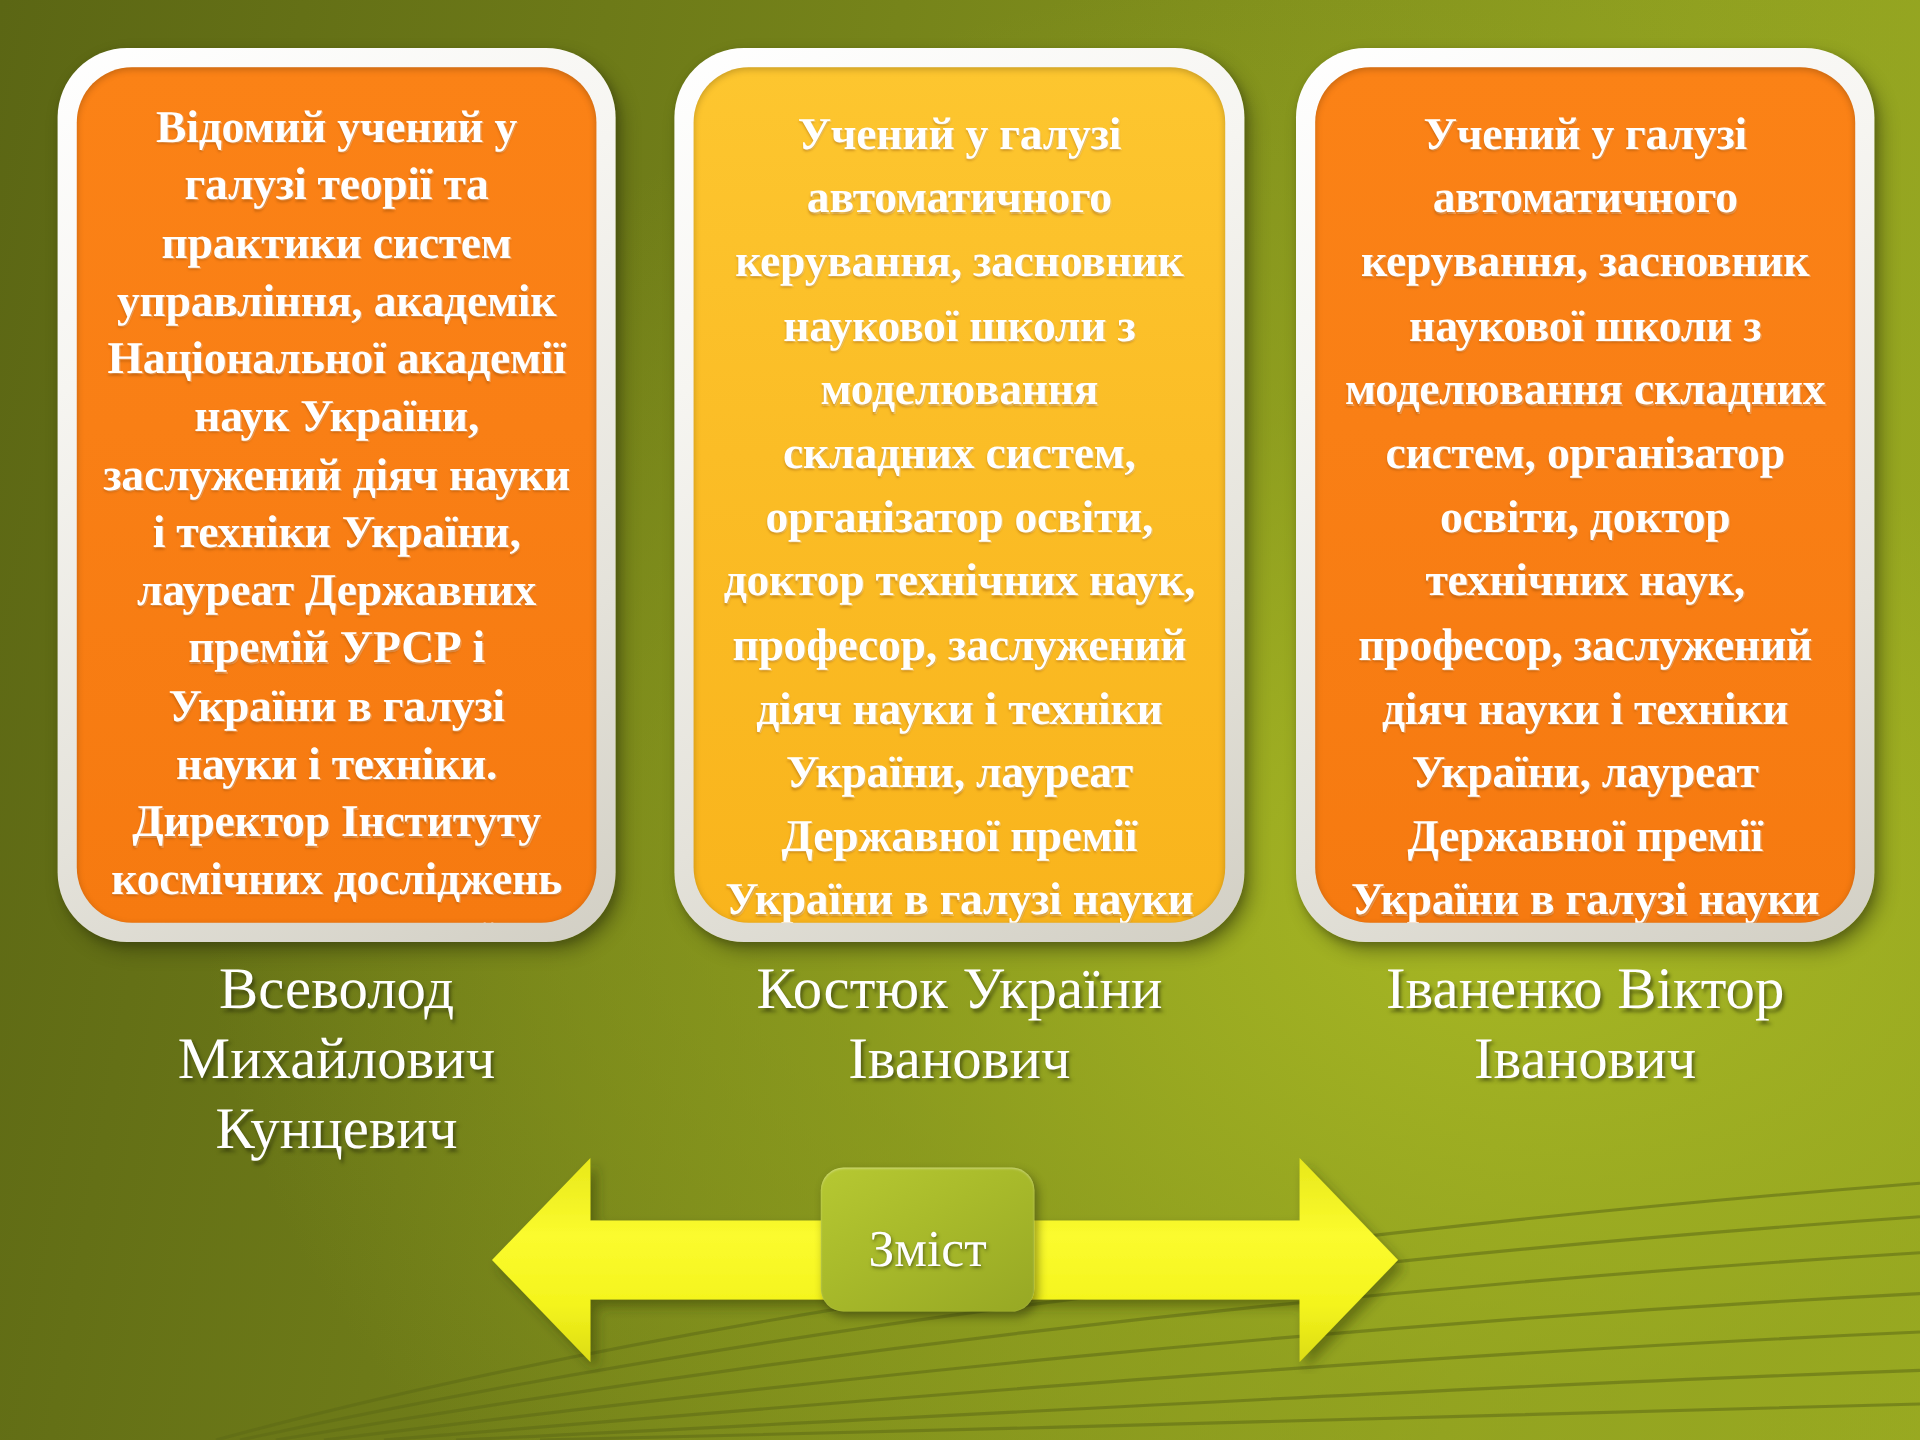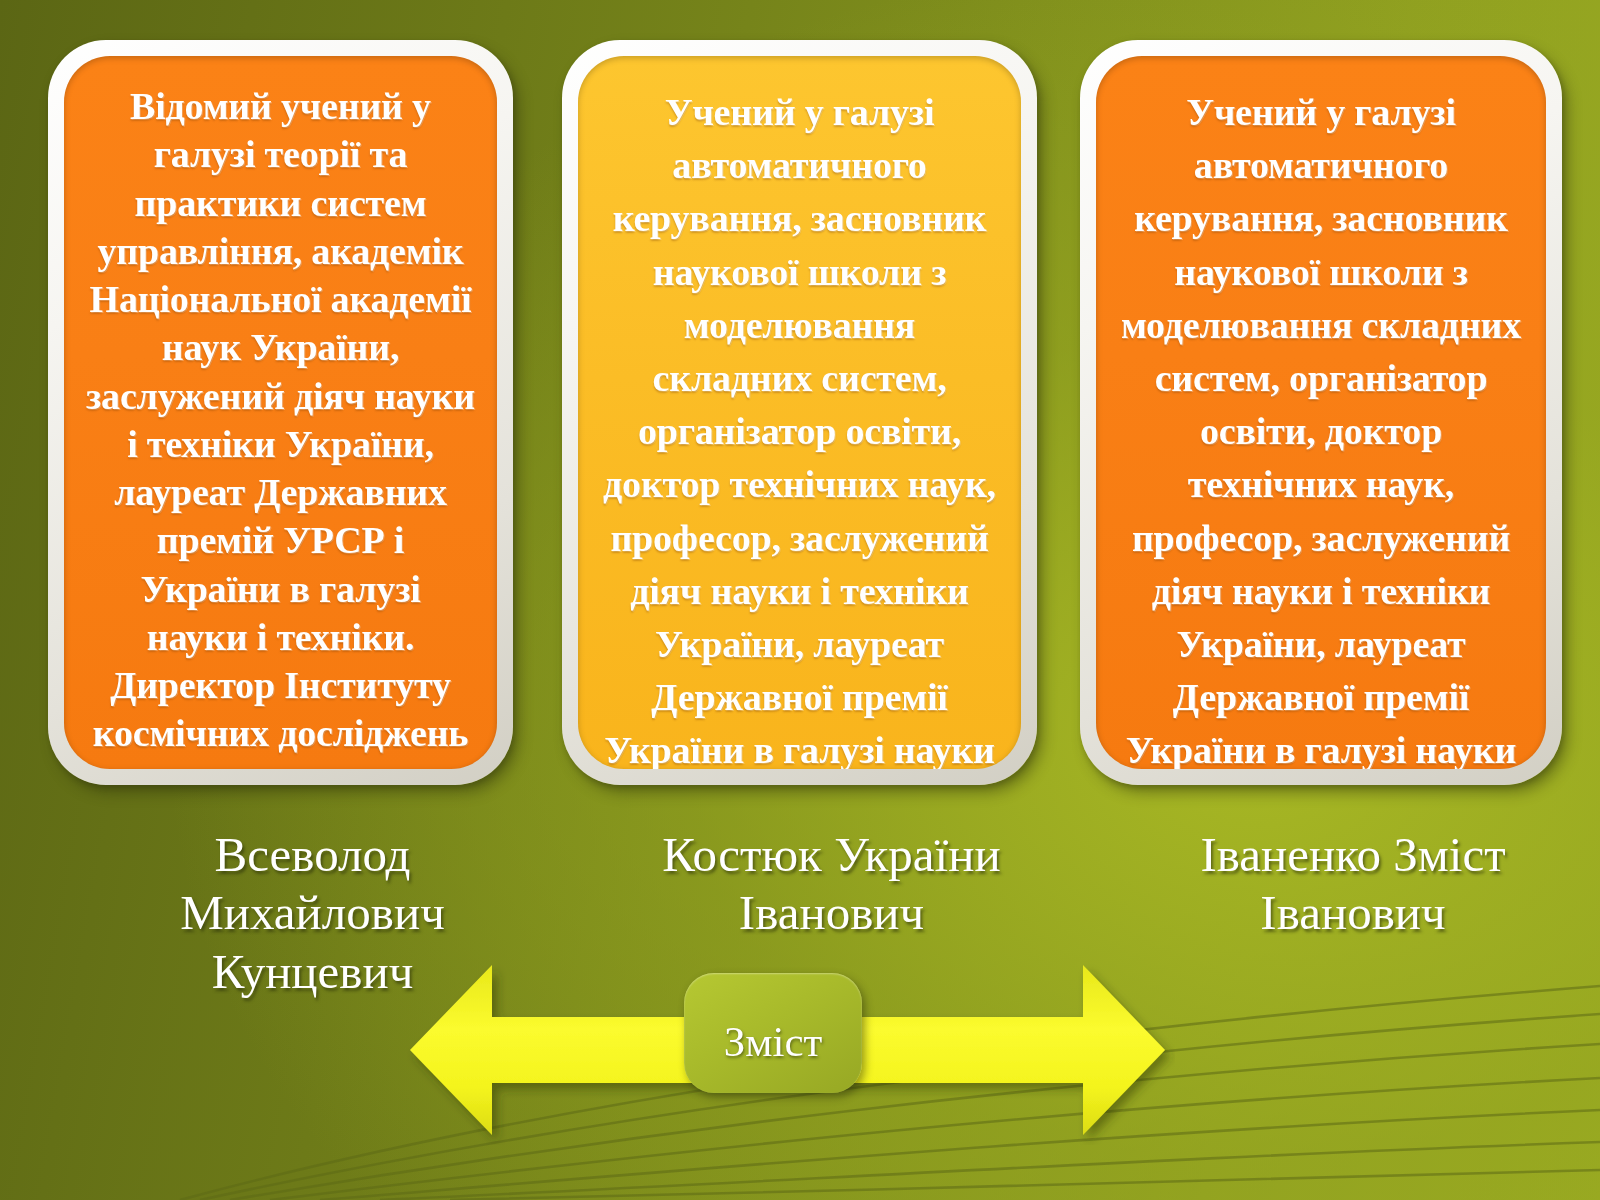--- a/index.html
+++ b/index.html
@@ -103,21 +103,21 @@
       1px 1px 0 rgba(255,255,255,0.30);
   }
   .card-wrap.c1 .card-text,
   .card-wrap.c2 .card-text {
     font-size: 38px;
     line-height: 1.40;
     padding-top: 30px;
   }
 
   
-  #names { position: absolute; left: 0; top: 826px; width: 1381px; height: 200px; margin-left: 32px; }
+  #names { position: absolute; left: 0; top: 795px; width: 1381px; height: 200px; }
 
   .name {
     position: absolute;
     top: 0;
     text-align: center;
     color: #ffffff;
     font-family: "Liberation Serif", serif;
     font-weight: normal;
     font-size: 49px;
     line-height: 1.19;
@@ -136,21 +136,21 @@
     height: 200px;
   }
   #nav svg { position: absolute; left: 0; top: 0; }
 
   #toc-button {
     position: absolute;
     left: 284px;
     top: 28px;
     width: 178px;
     height: 120px;
-    border-radius: 30px;
+    border-radius: 19px;
     background: linear-gradient(150deg, #b6c832 0%, #a9bb2b 42%, #97a824 100%);
     box-shadow:
       3px 4px 8px rgba(35,40,8,0.45),
       inset 0 1px 2px rgba(255,255,255,0.35);
     display: flex;
     align-items: center;
     justify-content: center;
     cursor: pointer;
   }
   #toc-label {
@@ -203,21 +203,21 @@
           <div class="card-text">Учений у галузі автоматичного керування, засновник наукової школи з моделювання складних систем, організатор освіти, доктор технічних наук, професор, заслужений діяч науки і техніки України, лауреат Державної премії України в галузі науки і техніки.</div>
         </div>
       </div>
     </div>
 
   </div>
 
   <div id="names">
     <div class="name n0">Всеволод Михайлович Кунцевич</div>
     <div class="name n1">Костюк України Іванович</div>
-    <div class="name n2">Іваненко Зміст Іванович</div>
+    <div class="name n2">Іваненко Віктор Іванович</div>
   </div>
 
   <div id="nav">
 
     <svg width="775" height="200" viewBox="0 0 775 200" xmlns="http://www.w3.org/2000/svg">
       <defs>
         <linearGradient id="arrGrad" x1="0" y1="0" x2="0" y2="1">
           <stop offset="0%" stop-color="#e8e81a"></stop>
           <stop offset="38%" stop-color="#fbfb2e"></stop>
           <stop offset="72%" stop-color="#f4f41d"></stop>

